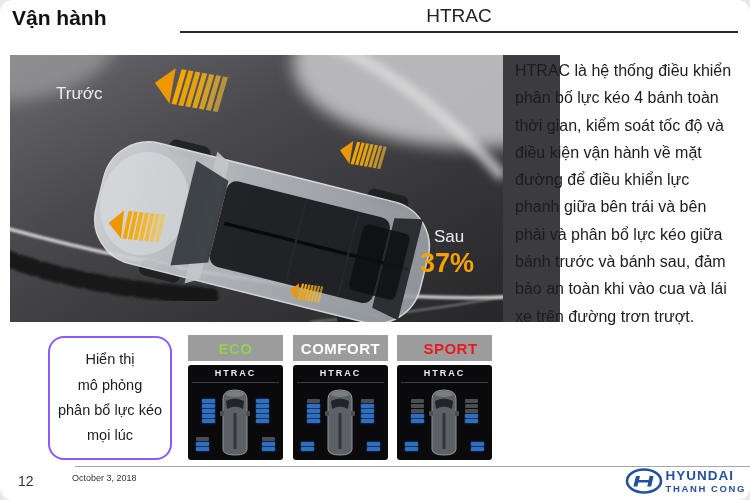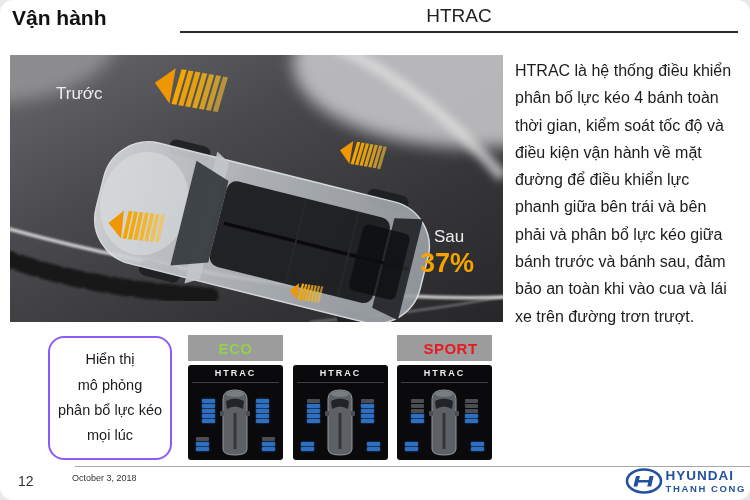--- a/index.html
+++ b/index.html
@@ -7,21 +7,21 @@
   .slide {
     position:relative; width:750px; height:500px; background:#ffffff;
     font-family:"Liberation Sans","DejaVu Sans",sans-serif; overflow:hidden;border-radius:13px;
   }
   
   .section-title { position:absolute; left:12px; top:6px; font-size:21px; font-weight:bold; color:#111; }
   .page-title   { position:absolute; left:180px; top:5px; width:558px; text-align:center; font-size:19px; color:#222; }
   .title-rule   { position:absolute; left:180px; top:31px; width:558px; height:2px; background:#2b2b2b; }
 
   
-  .photo { position:absolute; left:10px; top:55px; width:493px; height:267px; background:#3c3c40; overflow:hidden; }
+  .photo { position:absolute; left:10px; top:55px; width:550px; height:267px; background:#3c3c40; overflow:hidden; }
   .photo svg { position:absolute; left:0; top:0; }
   .photo-label { position:absolute; z-index:5; color:#ececec; font-size:17px; }
   .photo-value { position:absolute; z-index:5; color:#F5A300; font-size:27px; font-weight:bold; }
   .lbl-front { left:46px;  top:29px; }
   .val-front { left:42px;  top:50px; }
   .lbl-rear  { left:424px; top:172px; }
   .val-rear  { left:410px; top:193px; }
 
   
   .description {
@@ -209,20 +209,23 @@
           </div>
         <div class="bar rr">
             <div class="seg gray"></div>
             <div class="seg blue"></div>
             <div class="seg blue"></div>
           </div>
       </div>
     </div>
 
     <div class="mode-tile t1">
+      <div class="mode-header">
+          <span class="mode-label" style="color: rgb(255, 255, 255);">COMFORT</span>
+        </div>
       <div class="mode-panel">
         <div class="panel-title">HTRAC</div>
         <div class="panel-rule"></div>
         <svg class="panel-car" width="40" height="70" viewBox="0 0 40 70">
           <path d="M8 12 Q8 3 20 3 Q32 3 32 12 L32 62 Q32 68 20 68 Q8 68 8 62 Z" fill="#5d6166" stroke="#8e949a" stroke-width="1"></path>
           <ellipse cx="20" cy="7" rx="9" ry="3" fill="#858a90" opacity="0.7"></ellipse>
           <path d="M11 14 Q20 9 29 14 L28 22 Q20 17 12 22 Z" fill="#212429"></path>
           <rect x="18.5" y="26" width="3" height="36" fill="#33363a"></rect>
           <rect x="5" y="24" width="4" height="5" rx="1" fill="#4a4e53"></rect>
           <rect x="31" y="24" width="4" height="5" rx="1" fill="#4a4e53"></rect>

